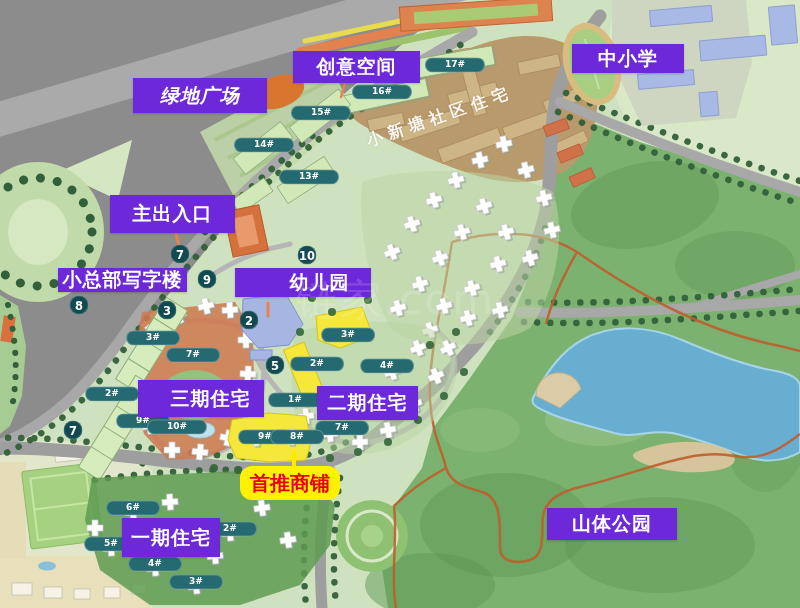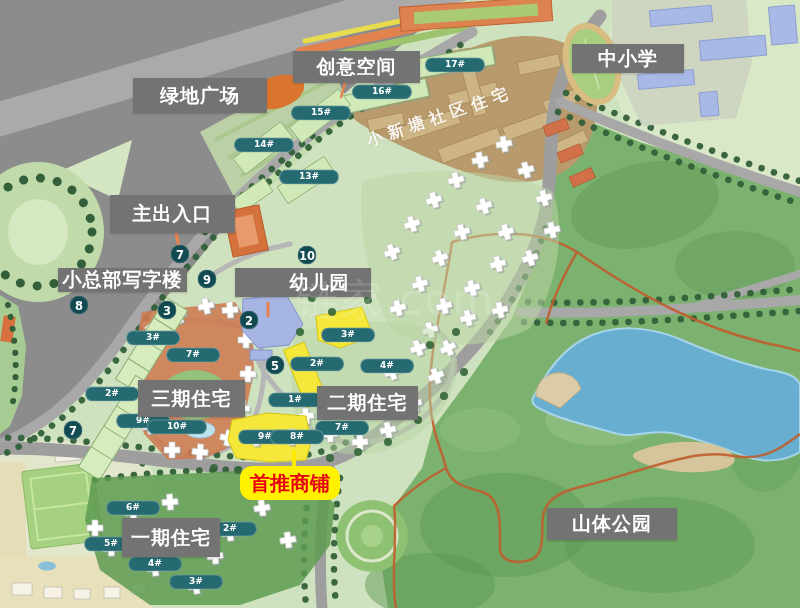--- a/index.html
+++ b/index.html
@@ -1,20 +1,20 @@
 <!DOCTYPE html>
 <html><head>
 <meta charset="utf-8">
 <style>
   html,body{margin:0;padding:0;background:#2a2a2a;}
   .stage{position:relative;width:800px;height:608px;overflow:hidden;
          font-family:"DejaVu Sans","Liberation Sans",sans-serif;background:#cfe2bf;}
   .stage svg{position:absolute;left:0;top:0;z-index:1;}
   .area-label{position:absolute;display:flex;align-items:center;justify-content:center;
-    background:#737373;color:#FFFFFF;font-weight:bold;font-size:19px;letter-spacing:1px;
+    background:#6d28d9;color:#FFFFFF;font-weight:bold;font-size:19px;letter-spacing:1px;
     z-index:30;box-shadow:0 1px 2px rgba(0,0,0,.18);white-space:nowrap;}
   .highlight-label{position:absolute;left:240px;top:466px;width:100px;height:34px;
     display:flex;align-items:center;justify-content:center;background:#FFF100;color:#E60012;
     font-weight:bold;font-size:20px;z-index:35;white-space:nowrap;border-radius:12px;}
   .route-marker{position:absolute;width:19px;height:19px;border-radius:50%;background:#124A52;
     color:#fff;font-size:11.5px;font-weight:bold;display:flex;align-items:center;justify-content:center;
     transform:translate(-50%,-50%);z-index:20;border:1px solid rgba(255,255,255,.18);box-sizing:border-box;}
   .building-badge{position:absolute;background:#256A70;color:#fff;font-size:9px;font-weight:bold;
     padding:1px 19px;border-radius:8px;transform:translate(-50%,-50%);z-index:18;line-height:1.25;
     border:1px solid rgba(255,255,255,.25);}
@@ -350,26 +350,26 @@
       <line x1="176" y1="233" x2="179" y2="247" stroke="#e8824d" stroke-width="3"></line>
       <line x1="294" y1="452" x2="294" y2="468" stroke="#ffe900" stroke-width="4"></line>
     </g>
   </svg>
 
   <div class="district-label">小新塘社区住宅</div>
 
   <div>
 
   <div class="area-label" style="left: 293px; top: 51px; width: 127px; height: 32px;">创意空间</div>
-      <div class="area-label" style="left: 133px; top: 78px; width: 134px; height: 35px;">绿地广场</div>
+      <div class="area-label" style="left: 133px; top: 78px; width: 134px; height: 35px; font-style: italic;">绿地广场</div>
       <div class="area-label" style="left: 572px; top: 44px; width: 112px; height: 29px;">中小学</div>
       <div class="area-label" style="left: 110px; top: 195px; width: 125px; height: 38px;">主出入口</div>
       <div class="area-label" style="left: 58px; top: 268px; width: 129px; height: 24px;">小总部写字楼</div>
       <div class="area-label" style="left: 235px; top: 268px; width: 103px; height: 29px; padding-left: 33px;">幼儿园</div>
-      <div class="area-label" style="left: 138px; top: 380px; width: 107px; height: 37px;">三期住宅</div>
+      <div class="area-label" style="left: 138px; top: 380px; width: 107px; height: 37px; padding-left: 19px;">三期住宅</div>
       <div class="area-label" style="left: 317px; top: 386px; width: 101px; height: 34px;">二期住宅</div>
       <div class="area-label" style="left: 122px; top: 518px; width: 98px; height: 39px;">一期住宅</div>
       <div class="area-label" style="left: 547px; top: 508px; width: 130px; height: 32px;">山体公园</div>
     </div>
 
   <div class="highlight-label">首推商铺</div>
 
   <div>
 
   <div class="route-marker" style="left: 180px; top: 254px;">7</div>

